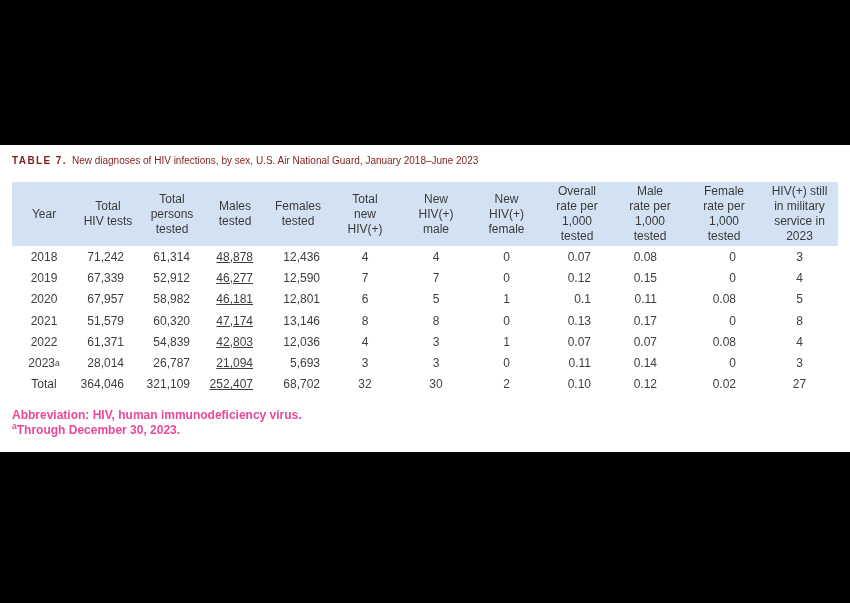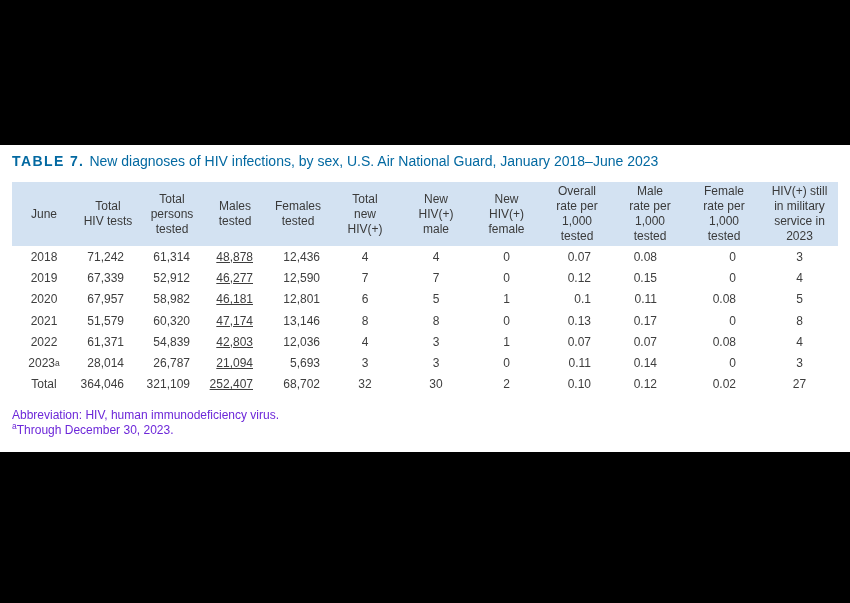--- a/index.html
+++ b/index.html
@@ -11,21 +11,21 @@
   .screen{position:relative;width:850px;height:603px;background:#000;}
   .letterbox{position:absolute;left:0;width:850px;background:#000;}
   .letterbox.top{top:0;height:145px;}
   .letterbox.bottom{top:452px;height:151px;}
   .panel{
     position:absolute;top:145px;left:0;width:850px;height:307px;
     background:#fff;
   }
   .table-title{
     position:absolute;left:12px;top:8px;
-    font-size:14px;line-height:16px;color:#0369a1;
+    font-size:10px;line-height:16px;color:#7f1d1d;
     white-space:nowrap;
   }
   .table-title .title-label{
     font-weight:bold;letter-spacing:1.4px;margin-right:5px;
   }
   .hiv-table{position:absolute;left:12px;top:37px;width:826px;}
   .tgrid{
     display:grid;
     grid-template-columns:64px 64px 64px 62px 64px 70px 72px 69px 72px 74px 74px 77px;
   }
@@ -47,38 +47,38 @@
   .tbody .cell:nth-child(2){justify-content:flex-end;padding-right:16px;}
   .tbody .cell:nth-child(3){justify-content:flex-end;padding-right:14px;}
   .tbody .cell:nth-child(4){justify-content:flex-end;padding-right:13px;text-decoration:underline;}
   .tbody .cell:nth-child(5){justify-content:flex-end;padding-right:10px;}
   .tbody .cell:nth-child(9){justify-content:flex-end;padding-right:22px;}
   .tbody .cell:nth-child(10){justify-content:flex-end;padding-right:30px;}
   .tbody .cell:nth-child(11){justify-content:flex-end;padding-right:25px;}
   sup{font-size:8.5px;line-height:0;vertical-align:super;}
   .footnotes{
     position:absolute;left:12px;top:263px;
-    font-size:12px;line-height:15px;color:#6d28d9;
+    font-size:12px;line-height:15px;color:#ec4899;font-weight:bold;
   }
 </style>
 </head>
 <body>
 
 <div class="screen">
   <div class="letterbox top"></div>
 
   <div class="panel" style="background: rgb(255, 255, 255);">
 
     <div class="table-title">
       <span class="title-label">TABLE 7.</span><span>New diagnoses of HIV infections, by sex, U.S. Air National Guard, January 2018–June 2023</span>
     </div>
 
     <div class="hiv-table">
       <div class="thead tgrid" id="thead" style="background: rgb(211, 226, 242);">
-          <div class="cell">June</div>
+          <div class="cell">Year</div>
           <div class="cell">Total
 HIV tests</div>
           <div class="cell">Total
 persons
 tested</div>
           <div class="cell">Males
 tested</div>
           <div class="cell">Females
 tested</div>
           <div class="cell">Total

